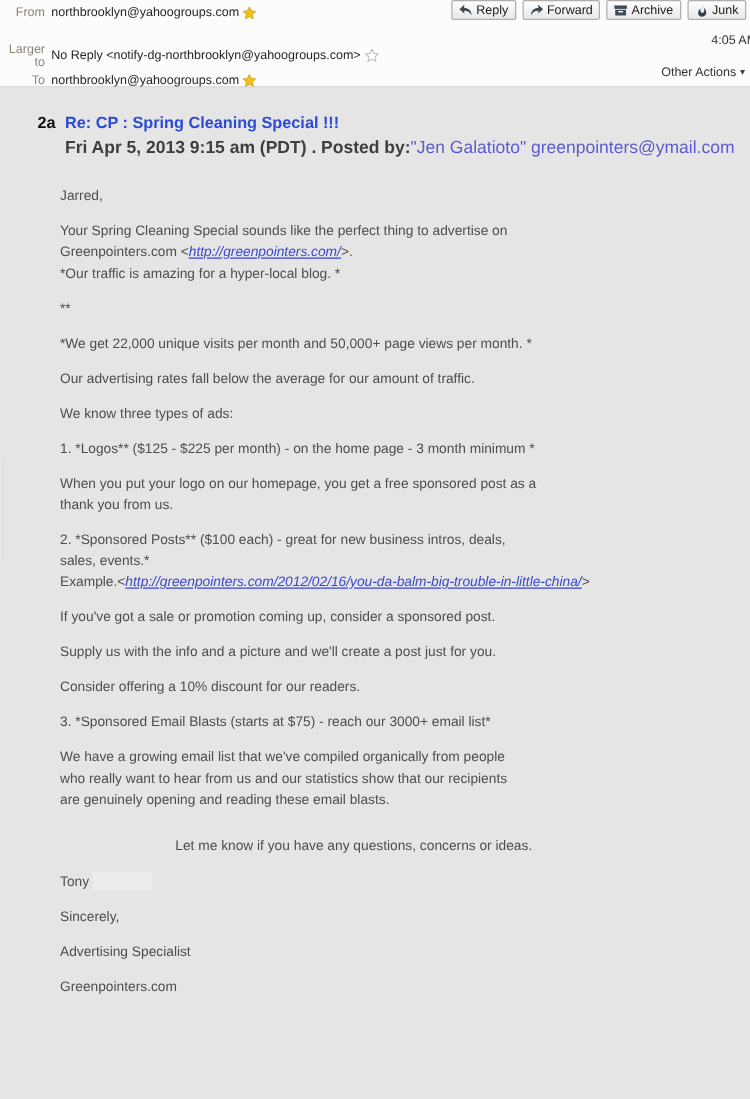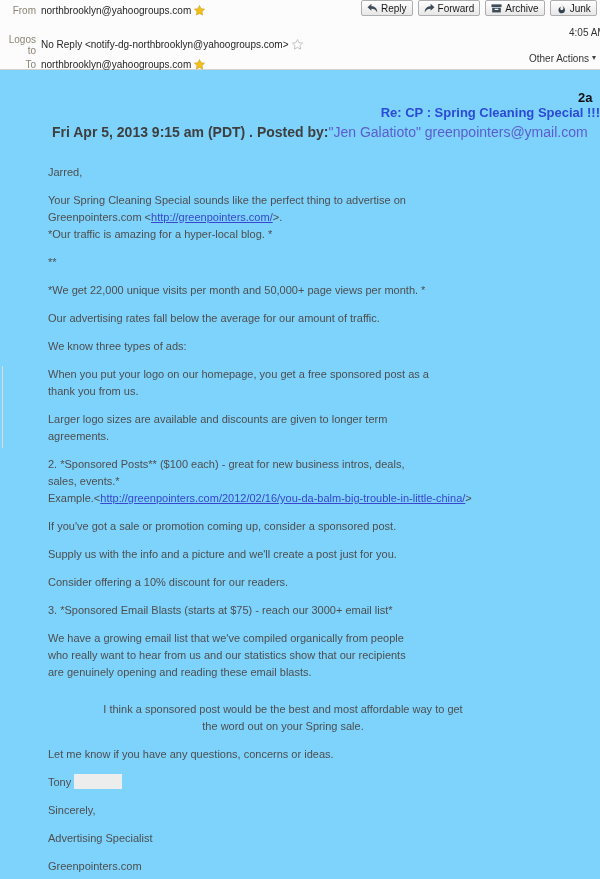--- a/index.html
+++ b/index.html
@@ -1,19 +1,19 @@
 <!DOCTYPE html>
 <html><head>
 <meta charset="utf-8">
 <style>
   * { margin:0; padding:0; box-sizing:border-box; }
   html,body { background:#ffffff; }
   #screen {
     position:relative; width:600px; height:879px; overflow:hidden;
-    background:#7dd3fc; font-family:"Liberation Sans", sans-serif;
+    background:#e5e5e5; font-family:"Liberation Sans", sans-serif;
   }
 
   
   #header-pane {
     position:relative; width:600px; height:70px;
     background:#fcfcfc; border-bottom:1px solid #d2d2d2;
   }
   .field-row { position:absolute; left:2px; display:flex; align-items:center; font-size:10px; height:13px; }
   .field-label { width:34px; text-align:right; color:#8b8474; margin-right:5px; flex:none; }
   .field-value { color:#262626; white-space:nowrap; }
@@ -27,32 +27,32 @@
     border:1px solid #aeaeae; border-radius:2px;
     background:linear-gradient(#ffffff,#e7e7e7); white-space:nowrap; cursor:default;
   }
   .tb-icon { width:11px; height:11px; flex:none; }
 
   #msg-time { position:absolute; top:27px; left:569px; font-size:10px; color:#333; white-space:nowrap; }
   #other-actions { position:absolute; top:53px; right:4px; font-size:10px; color:#333; display:flex; align-items:flex-start; gap:3px; }
   #other-actions .caret { font-size:8px; color:#444; }
 
   
-  .msg-head { margin:20px 0 0 30px; display:flex; align-items:flex-end;flex-direction:column; }
+  .msg-head { margin:20px 0 0 30px; display:flex; align-items:center; }
   .msg-number { width:22px; font-size:13px; font-weight:bold; color:#111; flex:none; }
   .msg-subject { font-size:13px; font-weight:bold; color:#2b4ad6; text-decoration:none; }
   .msg-byline { margin:4px 0 0 52px; font-size:14px; }
   .byline-bold { font-weight:bold; color:#3e3e3e; }
   .byline-link { color:#5c5cd0; text-decoration:none; }
 
   .email-body { margin:24px 0 0 48px; font-size:11px; color:#4e4e4e; line-height:17px; width:470px; }
   .email-body p { white-space:pre-line; margin:0 0 11px 0; }
   .email-body p:nth-child(13) { margin-top:7px; }
   .email-body p:nth-child(15) { margin-top:20px;text-align:center; }
-  .email-body a.blink { color:#3847cf; text-decoration:underline; }
+  .email-body a.blink { color:#3847cf; text-decoration:underline;font-style:italic; }
   .redact { display:inline-block; width:48px; height:15px; background:#ededed; vertical-align:-3px; }
 
   
   #edge-artifact { position:absolute; left:2px; top:366px; width:1px; height:82px; background:#dcdcd4; }
 </style>
 </head>
 <body>
 
 <div id="screen">
 
@@ -61,21 +61,21 @@
     <div class="field-row" style="top:4px;">
       <span class="field-label">From</span>
       <span class="field-value">northbrooklyn@yahoogroups.com</span>
       <svg class="star" viewBox="0 0 12 12">
         <polygon points="6,0.6 7.7,4 11.5,4.5 8.7,7.2 9.4,11 6,9.2 2.6,11 3.3,7.2 0.5,4.5 4.3,4" fill="#f3c018" stroke="#cf9f1f" stroke-width="0.7"></polygon>
       </svg>
     </div>
 
 
     <div class="field-row" style="top:38px;">
-      <span class="field-label">Logos to</span>
+      <span class="field-label">Larger to</span>
       <span class="field-value">No Reply &lt;notify-dg-northbrooklyn@yahoogroups.com&gt;</span>
       <svg class="star" viewBox="0 0 12 12">
         <polygon points="6,0.6 7.7,4 11.5,4.5 8.7,7.2 9.4,11 6,9.2 2.6,11 3.3,7.2 0.5,4.5 4.3,4" fill="#ffffff" stroke="#b9b9b9" stroke-width="0.9"></polygon>
       </svg>
     </div>
 
     <div class="field-row" style="top:58px;">
       <span class="field-label">To</span>
       <span class="field-value">northbrooklyn@yahoogroups.com</span>
       <svg class="star" viewBox="0 0 12 12">
@@ -131,36 +131,33 @@
 
   <div class="email-body">
       <p><span>Jarred,</span></p>
       <p><span>Your Spring Cleaning Special sounds like the perfect thing to advertise on
 Greenpointers.com &lt;</span><a href="#" class="blink">http://greenpointers.com/</a><span>&gt;.
 *Our traffic is amazing for a hyper-local blog. *</span></p>
       <p><span>**</span></p>
       <p><span>*We get 22,000 unique visits per month and 50,000+ page views per month. *</span></p>
       <p><span>Our advertising rates fall below the average for our amount of traffic.</span></p>
       <p><span>We know three types of ads:</span></p>
+      <p><span>1. *Logos** ($125 - $225 per month) - on the home page - 3 month minimum *</span></p>
       <p><span>When you put your logo on our homepage, you get a free sponsored post as a
 thank you from us.</span></p>
-      <p><span>Larger logo sizes are available and discounts are given to longer term
-agreements.</span></p>
       <p><span>2. *Sponsored Posts** ($100 each) - great for new business intros, deals,
 sales, events.*
 Example.&lt;</span><a href="#" class="blink">http://greenpointers.com/2012/02/16/you-da-balm-big-trouble-in-little-china/</a><span>&gt;</span></p>
       <p><span>If you've got a sale or promotion coming up, consider a sponsored post.</span></p>
       <p><span>Supply us with the info and a picture and we'll create a post just for you.</span></p>
       <p><span>Consider offering a 10% discount for our readers.</span></p>
       <p><span>3. *Sponsored Email Blasts (starts at $75) - reach our 3000+ email list*</span></p>
       <p><span>We have a growing email list that we've compiled organically from people
 who really want to hear from us and our statistics show that our recipients
 are genuinely opening and reading these email blasts.</span></p>
-      <p><span>I think a sponsored post would be the best and most affordable way to get
-the word out on your Spring sale.</span></p>
       <p><span>Let me know if you have any questions, concerns or ideas.</span></p>
       <p><span>Tony </span><span class="redact"></span></p>
       <p><span>Sincerely,</span></p>
       <p><span>Advertising Specialist</span></p>
       <p><span>Greenpointers.com</span></p>
     </div>
 
   <div id="edge-artifact"></div>
 </div>
 

